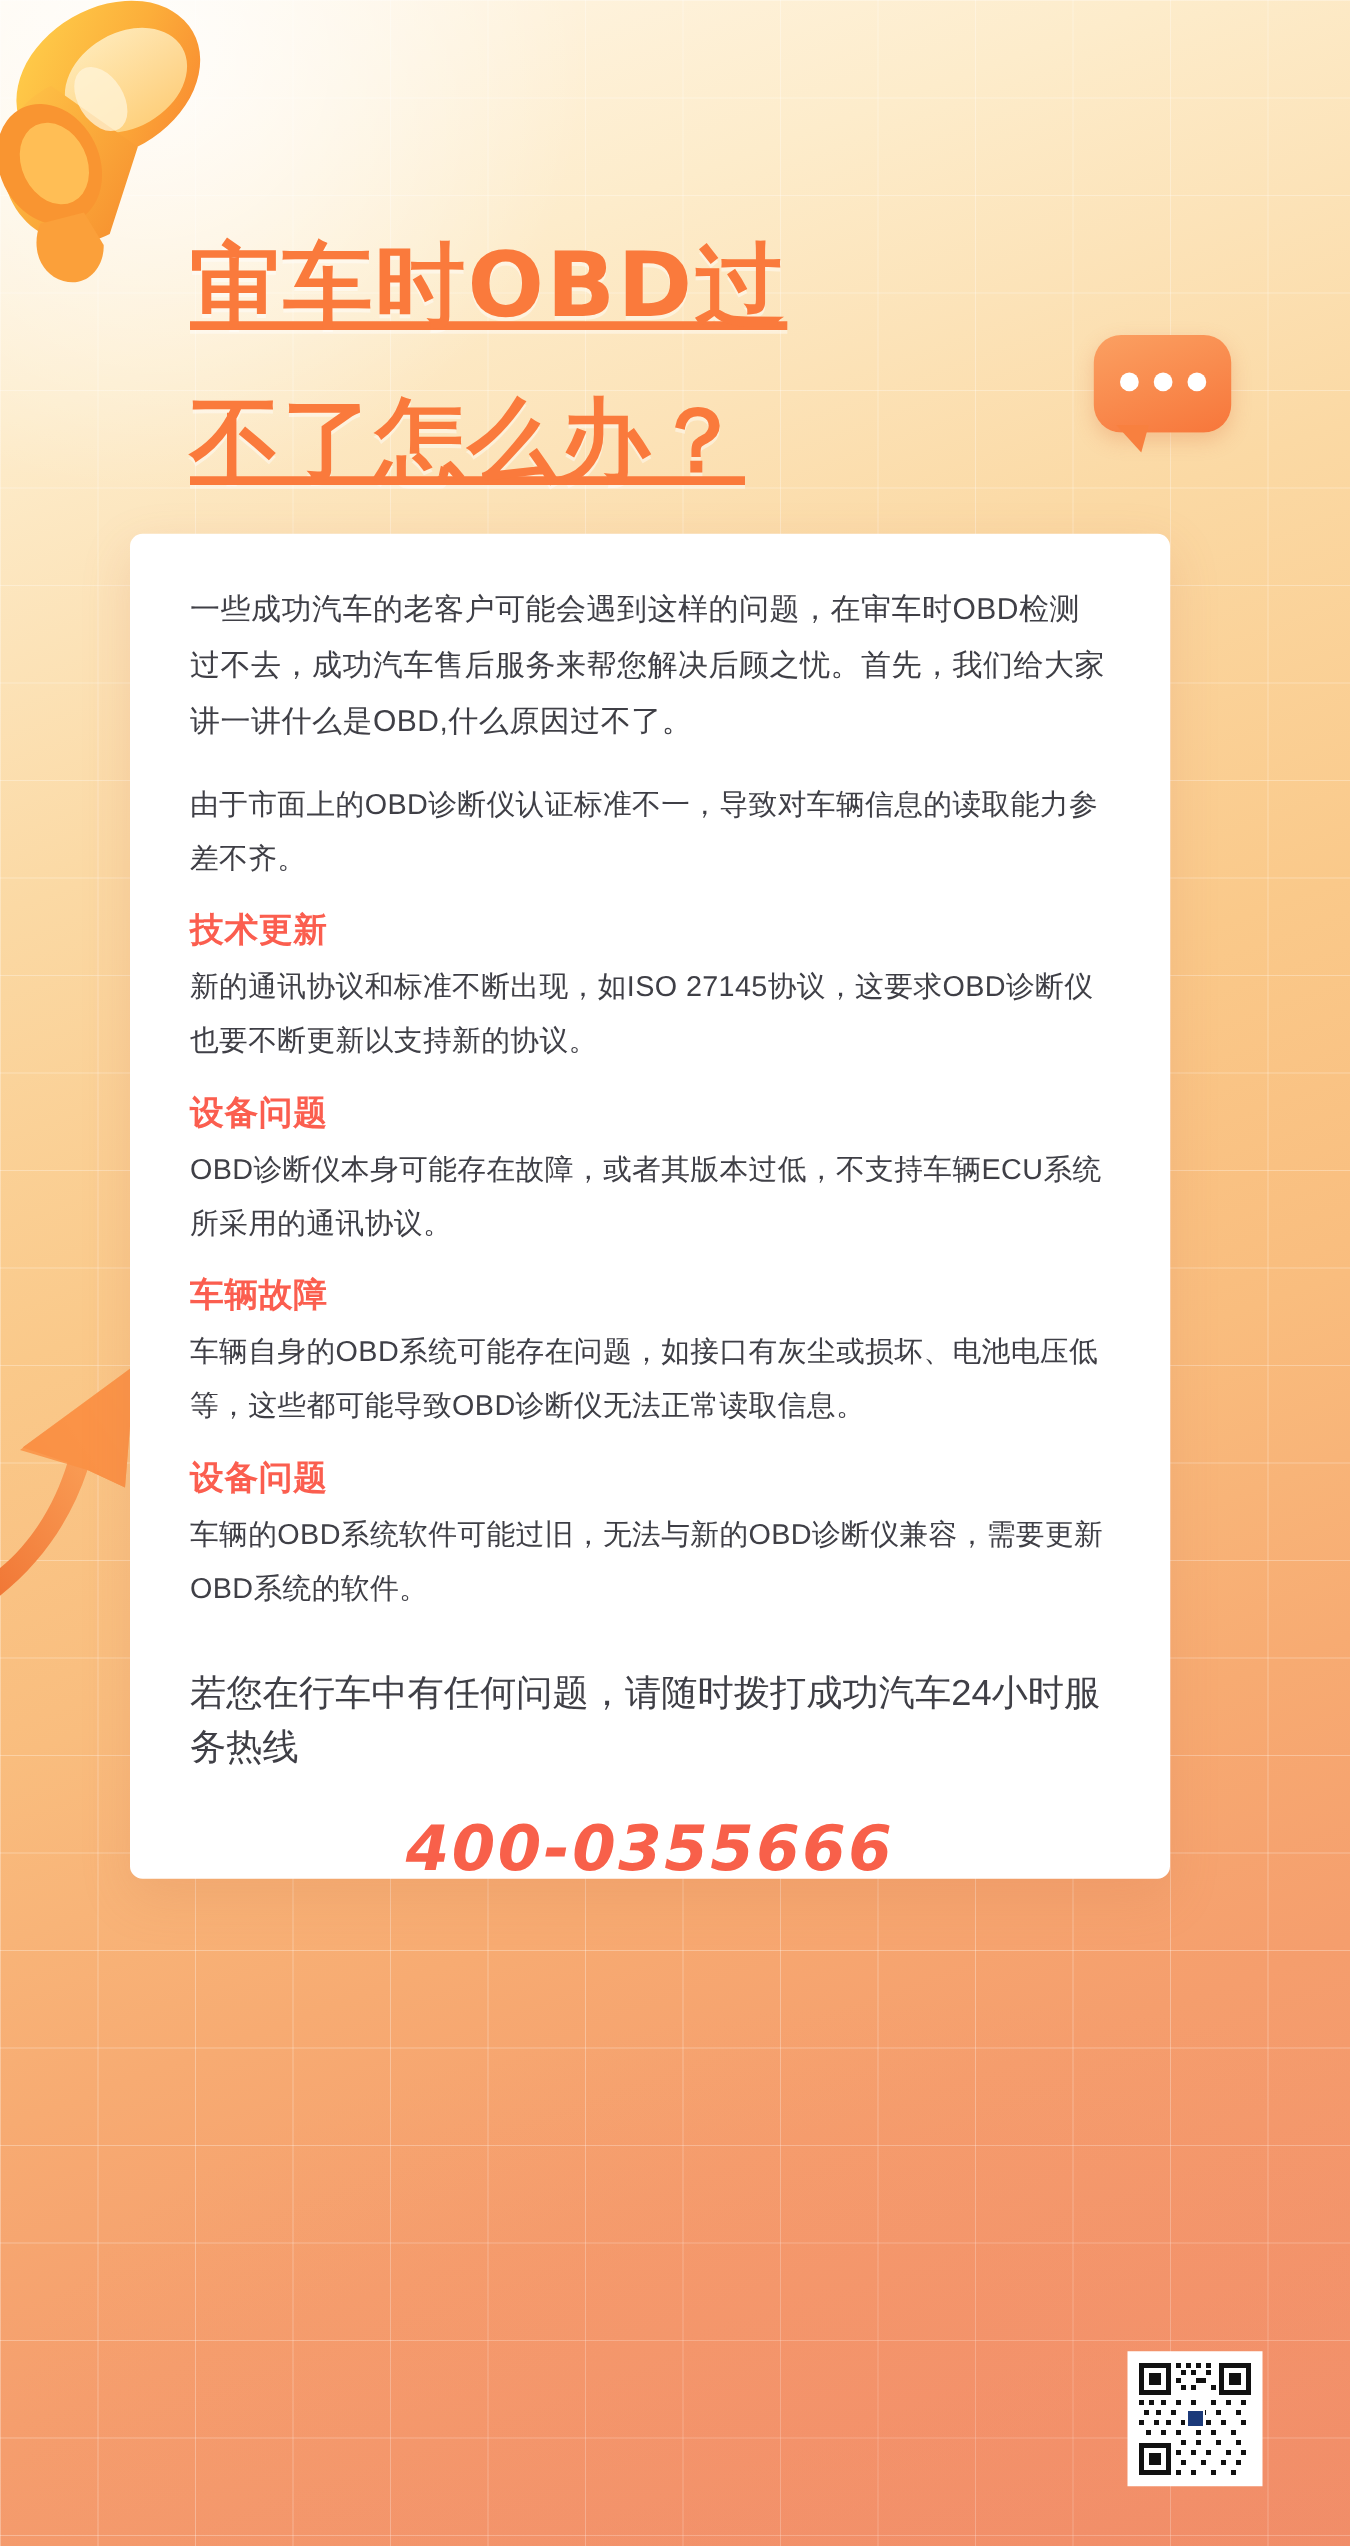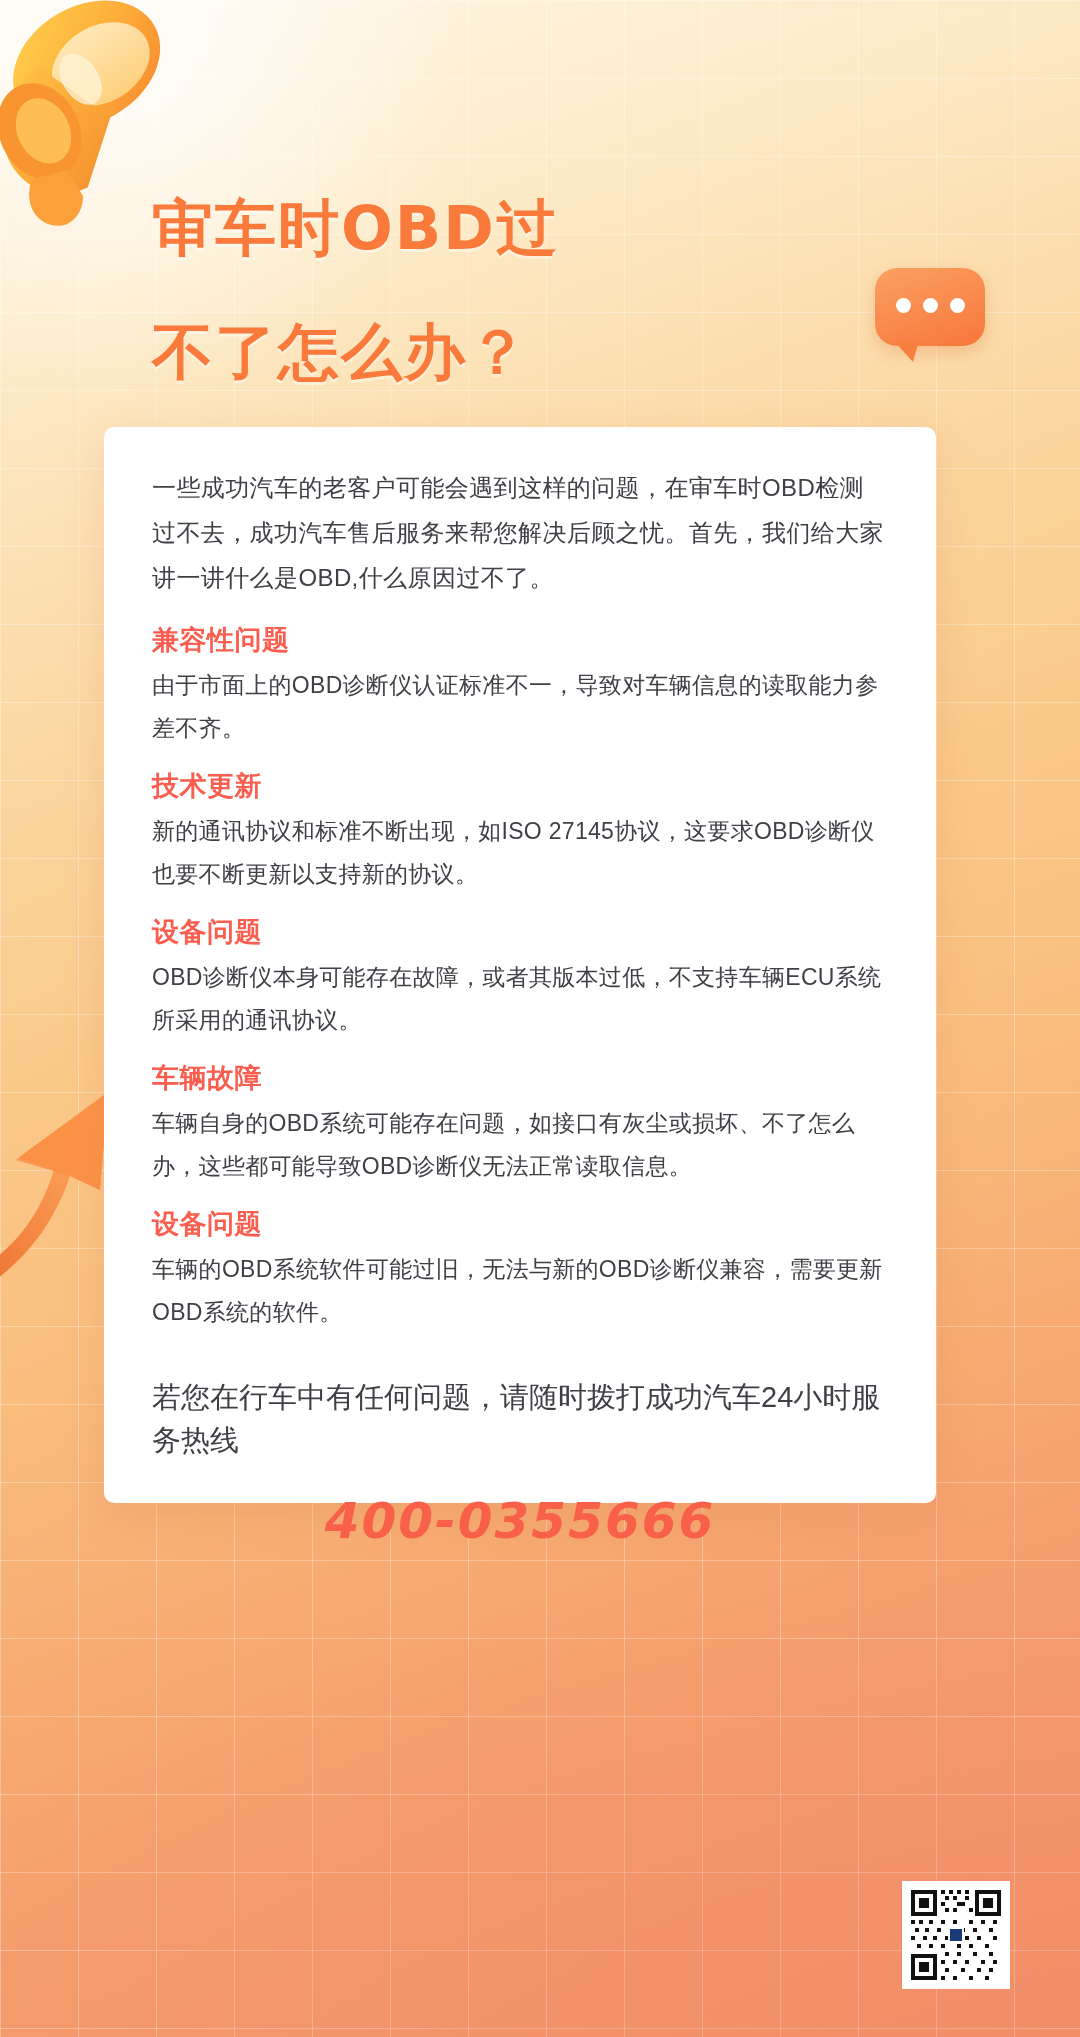--- a/index.html
+++ b/index.html
@@ -65,27 +65,28 @@
   }
 
   
   .headline {
     position: absolute;
     left: 152px;
     top: 172px;
     width: 780px;
   }
   .headline-line {
-    font-size: 61px;
+    font-size: 72px;
     line-height: 112px;
     font-weight: bold;
     color: #fa7a3c;
     letter-spacing: 2px;
     text-shadow: 0 3px 0 rgba(255,255,255,0.45);
     font-family: "DejaVu Sans", "Liberation Sans", sans-serif;
+    text-decoration: underline;
   }
   .headline-line.l2 { margin-top: 12px; }
 
   .bubble {
     position: absolute;
     right: 95px;
     top: 268px;
     width: 110px;
     height: 78px;
     background: linear-gradient(160deg,#fba062,#f7763a);
@@ -306,37 +307,36 @@
       <path d="M-20 230 C20 210 46 170 58 130 L22 118 L112 52 L104 150 L74 136 C60 178 34 216 -6 244 Z" fill="url(#arrB)"></path>
       <path d="M20 120 L112 52 L104 150 L74 136 Z" fill="#fa9144" opacity="0.85"></path>
     </svg>
   </div>
 
   <div class="card">
 
     <p class="intro">一些成功汽车的老客户可能会遇到这样的问题，在审车时OBD检测过不去，成功汽车售后服务来帮您解决后顾之忧。首先，我们给大家讲一讲什么是OBD,什么原因过不了。</p>
 
     <div class="section">
-      <h3>兼容性问题</h3>
       <p>由于市面上的OBD诊断仪认证标准不一，导致对车辆信息的读取能力参差不齐。</p>
     </div>
 
     <div class="section">
       <h3>技术更新</h3>
       <p>新的通讯协议和标准不断出现，如ISO 27145协议，这要求OBD诊断仪也要不断更新以支持新的协议。</p>
     </div>
 
     <div class="section">
       <h3>设备问题</h3>
       <p>OBD诊断仪本身可能存在故障，或者其版本过低，不支持车辆ECU系统所采用的通讯协议。</p>
     </div>
 
     <div class="section">
       <h3>车辆故障</h3>
-      <p>车辆自身的OBD系统可能存在问题，如接口有灰尘或损坏、不了怎么办，这些都可能导致OBD诊断仪无法正常读取信息。</p>
+      <p>车辆自身的OBD系统可能存在问题，如接口有灰尘或损坏、电池电压低等，这些都可能导致OBD诊断仪无法正常读取信息。</p>
     </div>
 
     <div class="section">
       <h3>设备问题</h3>
       <p>车辆的OBD系统软件可能过旧，无法与新的OBD诊断仪兼容，需要更新OBD系统的软件。</p>
     </div>
 
     <p class="outro">若您在行车中有任何问题，请随时拨打成功汽车24小时服务热线</p>
 
     <div class="hotline">400-0355666</div>

